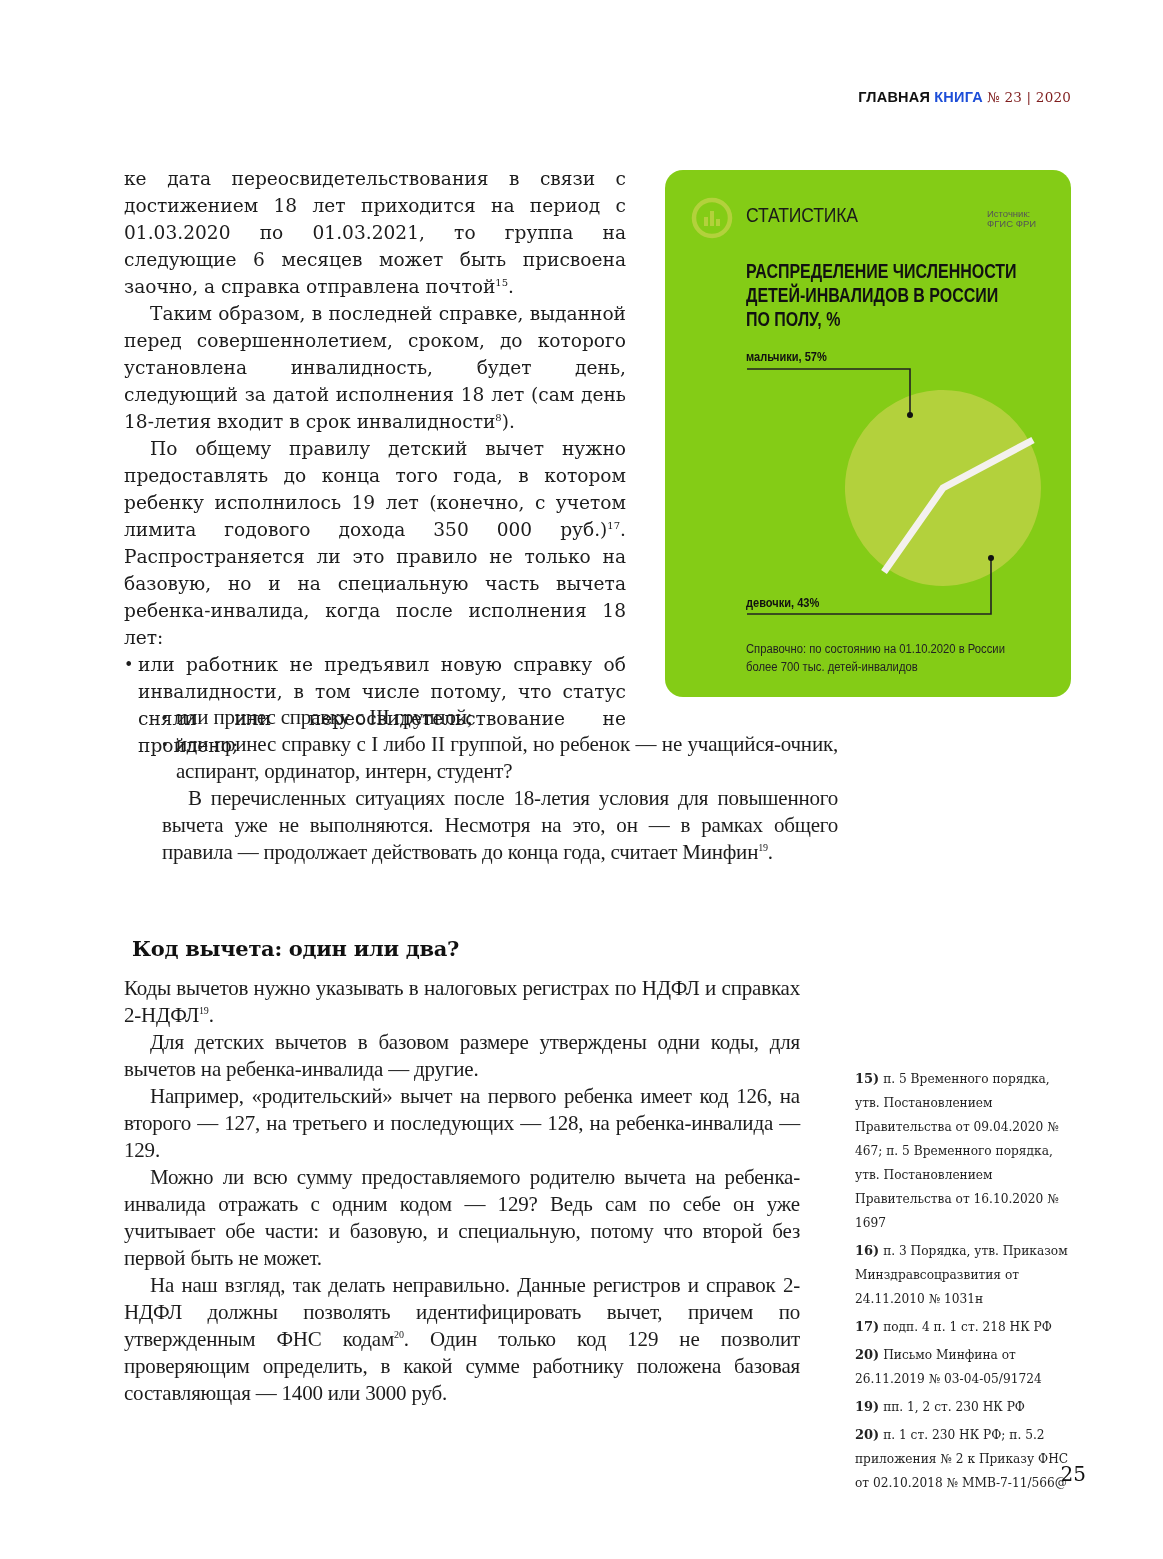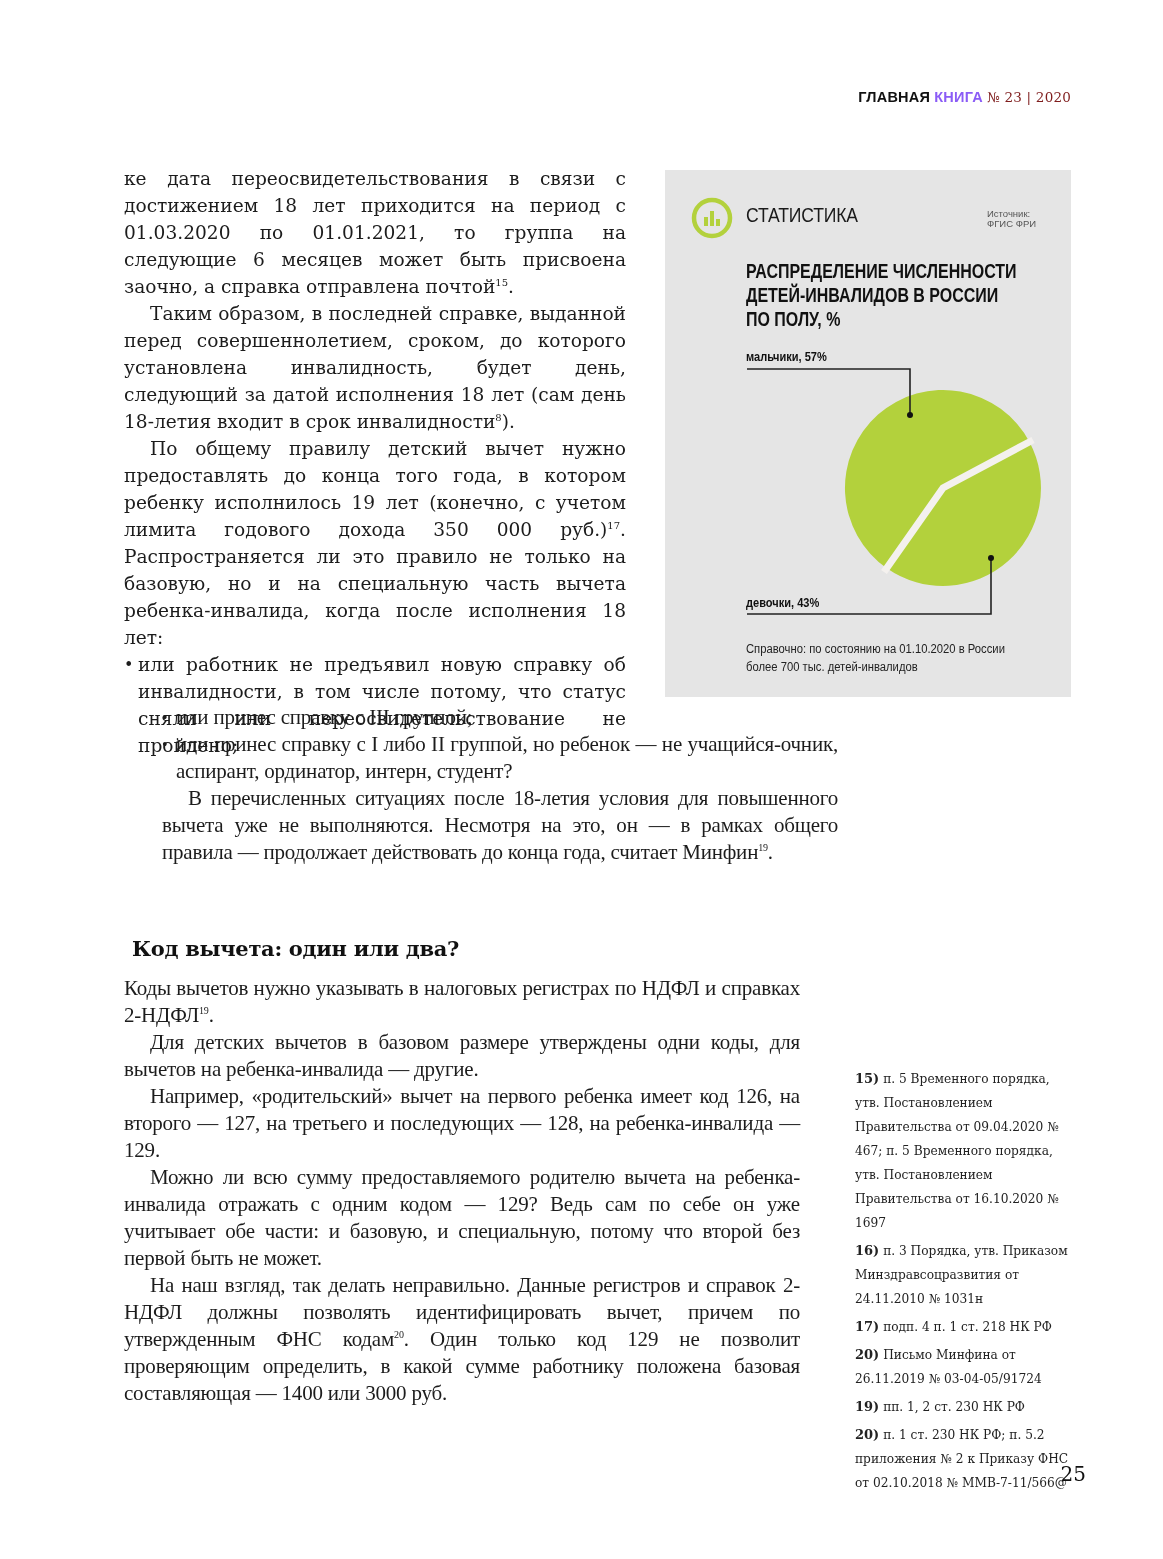--- a/index.html
+++ b/index.html
@@ -2,41 +2,41 @@
 <html><head>
 <meta charset="utf-8">
 <style>
   html, body { margin: 0; padding: 0; background: #ffffff; }
   body { width: 1163px; height: 1559px; position: relative; overflow: hidden;
          font-family: "DejaVu Serif", "Liberation Serif", serif; color: #1a1a1a; }
 
   .running-head { position: absolute; top: 89px; right: 92px; font-family: "Liberation Sans", sans-serif;
                   font-weight: bold; font-size: 14.5px; letter-spacing: 0.2px; white-space: nowrap; }
   .running-head .brand-a { color: #111; font-weight: 900; }
-  .running-head .brand-b { color: #8b5cf6; font-weight: 900; }
+  .running-head .brand-b { color: #1d4ed8; font-weight: 900; }
   .running-head .issue { font-family: "DejaVu Serif", serif; font-weight: normal; font-size: 13.5px; color: #7f1d1d; margin-top: 18px; }
 
   .col-text { position: absolute; left: 124px; font-size: 18.6px; line-height: 27px; color: #1c1c1c; }
   .col-text p { margin: 0; text-align: justify; text-align-last: left; }
   .col-text p.indent { text-indent: 26px; }
   .col-text sup { font-size: 10px; line-height: 0; vertical-align: super; }
   .narrow { width: 502px; }
   .wide { width: 676px; }
 
   .col-text ul { list-style: none; margin: 0; padding: 0; }
   .col-text li { position: relative; padding-left: 14px; text-align: justify; text-align-last: left; }
   .col-text li::before { content: "•"; position: absolute; left: 0; top: 0; font-size: 16px; }
 
   .condensed { font-family: "Liberation Serif", serif; font-size: 21px; line-height: 27px; letter-spacing: -0.2px; }
 
   .section-heading { position: absolute; left: 124px; top: 928px; font-family: "DejaVu Serif", serif;
                      font-weight: bold; font-size: 21px; color: #111; margin: 8px; letter-spacing: -0.3px; }
 
   
-  .stats-panel { position: absolute; left: 665px; top: 170px; width: 406px; height: 527px; background: #e5e5e5; }
+  .stats-panel { position: absolute; left: 665px; top: 170px; width: 406px; height: 527px; background: #84cc16; border-radius: 18px; }
   .stats-icon { position: absolute; left: 26px; top: 27px; width: 42px; height: 42px; }
   .stats-label { position: absolute; left: 81px; top: 34px; font-family: "Liberation Sans", sans-serif;
                  font-size: 20px; color: #1a1a1a; letter-spacing: -0.2px; transform: scaleX(0.88); transform-origin: left; }
   .stats-source { position: absolute; left: 322px; top: 39px; font-family: "Liberation Sans", sans-serif;
                   font-size: 9.5px; line-height: 10px; color: #555; }
   .stats-title { position: absolute; left: 81px; top: 89px; width: 320px; font-family: "Liberation Sans", sans-serif;
                  font-weight: bold; font-size: 19.5px; line-height: 24px; color: #111; text-transform: uppercase;
                  transform: scaleX(0.82); transform-origin: left; white-space: nowrap; }
   .pie-svg { position: absolute; left: 0; top: 0; }
   .pie-label { position: absolute; font-family: "Liberation Sans", sans-serif; font-weight: bold; font-size: 13px;
@@ -55,21 +55,21 @@
 </head>
 <body>
 
 <div class="running-head">
   <span class="brand-a">ГЛАВНАЯ</span>
   <span class="brand-b">КНИГА</span>
   <span class="issue">№ 23 | 2020</span>
 </div>
 
 <div class="col-text narrow" style="top:165px;">
-  <p><span>ке дата переосвидетельствования в связи с достижением 18 лет приходится на период с 01.03.2020 по 01.01.2021, то группа на следующие 6 месяцев может быть присвоена заочно, а справка отправлена почтой</span><sup>15</sup><span>.</span></p>
+  <p><span>ке дата переосвидетельствования в связи с достижением 18 лет приходится на период с 01.03.2020 по 01.03.2021, то группа на следующие 6 месяцев может быть присвоена заочно, а справка отправлена почтой</span><sup>15</sup><span>.</span></p>
   <p class="indent"><span>Таким образом, в последней справке, выданной перед совершеннолетием, сроком, до которого установлена инвалидность, будет день, следующий за датой исполнения 18 лет (сам день 18-летия входит в срок инвалидности</span><sup>8</sup><span>).</span></p>
   <p class="indent"><span>По общему правилу детский вычет нужно предоставлять до конца того года, в котором ребенку исполнилось 19 лет (конечно, с учетом лимита годового дохода 350 000 руб.)</span><sup>17</sup><span>. Распространяется ли это правило не только на базовую, но и на специальную часть вычета ребенка-инвалида, когда после исполнения 18 лет:</span></p>
   <ul>
     <li>или работник не предъявил новую справку об инвалидности, в том числе потому, что статус сняли или переосвидетельствование не пройдено;</li>
   </ul>
 </div>
 
 <div class="col-text wide condensed" style="top:704px;margin-left:38px;">
   <ul>
     <li>или принес справку с III группой;</li>

